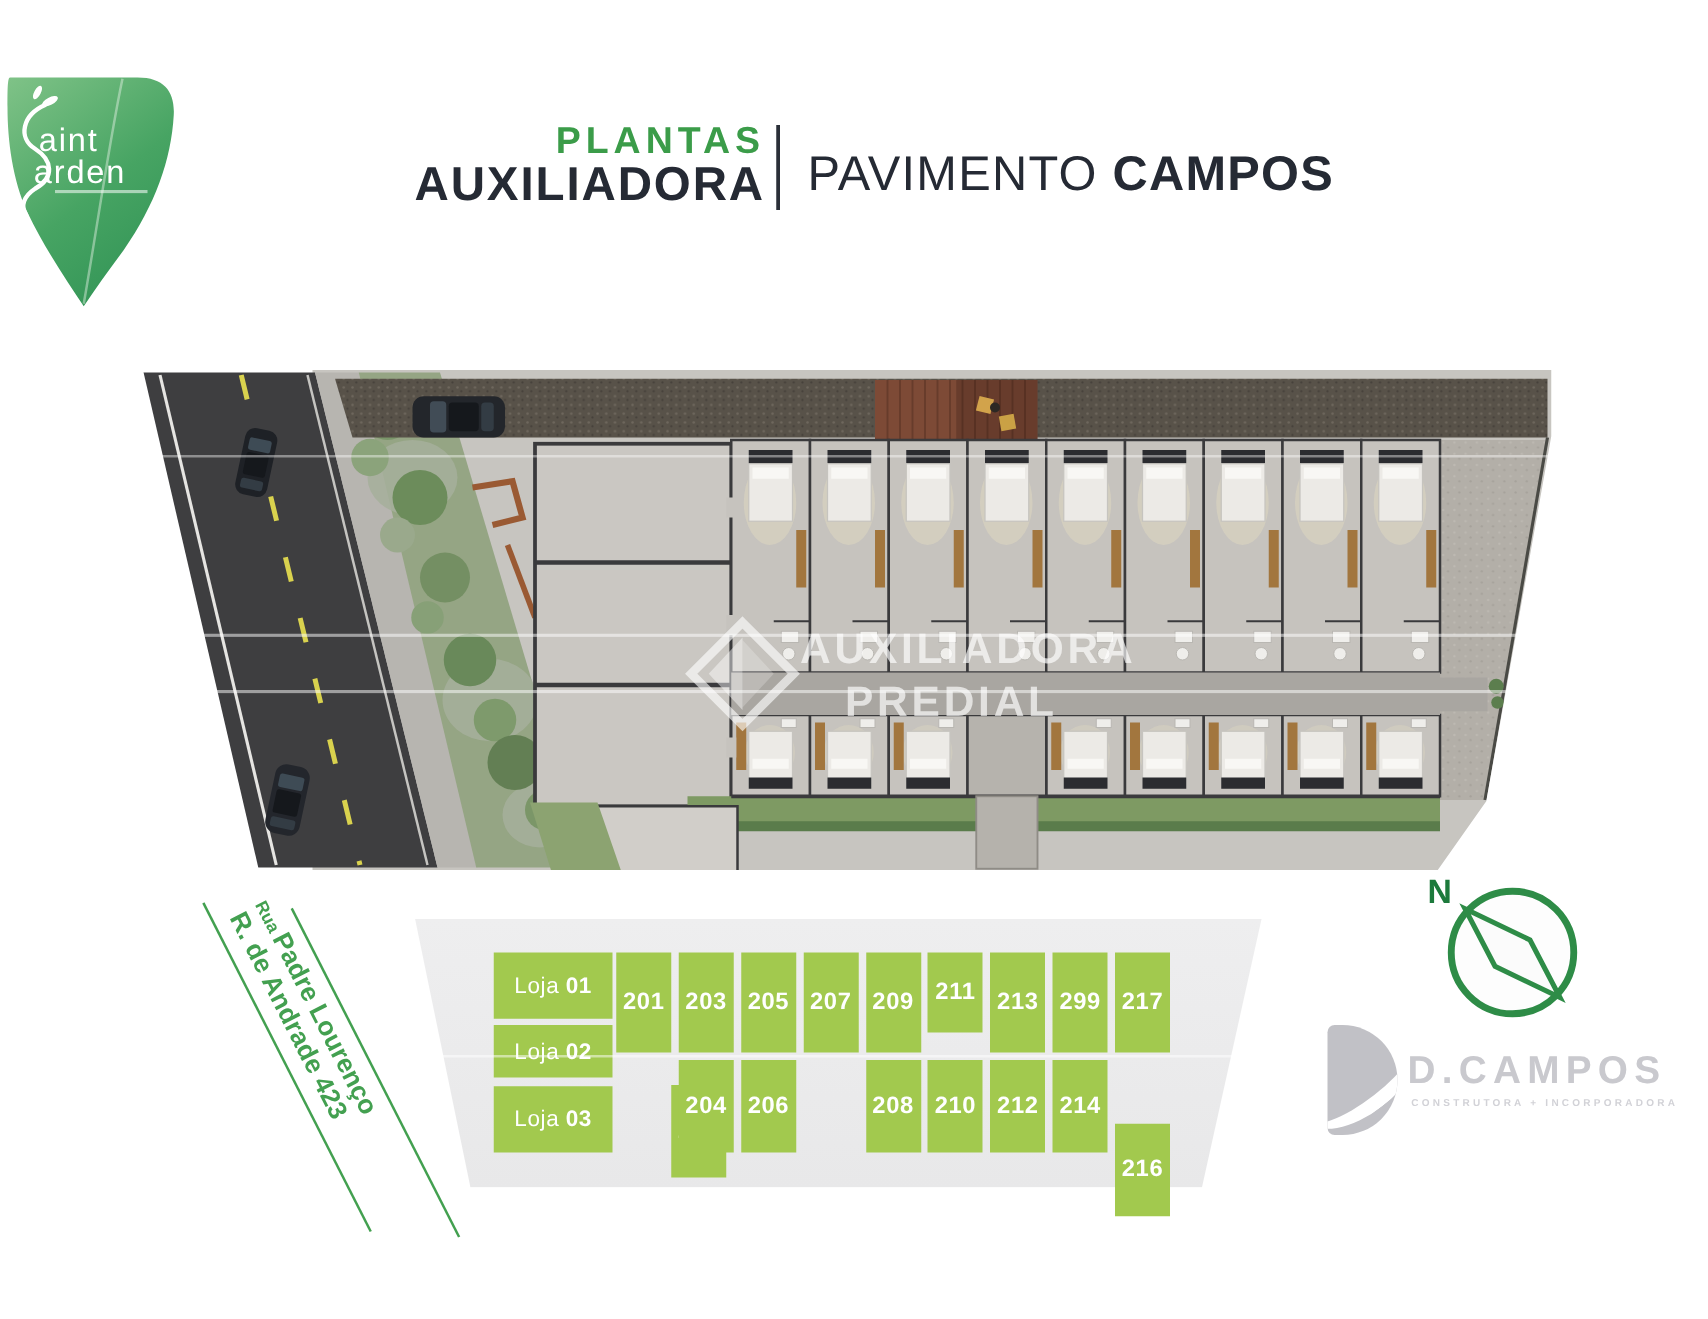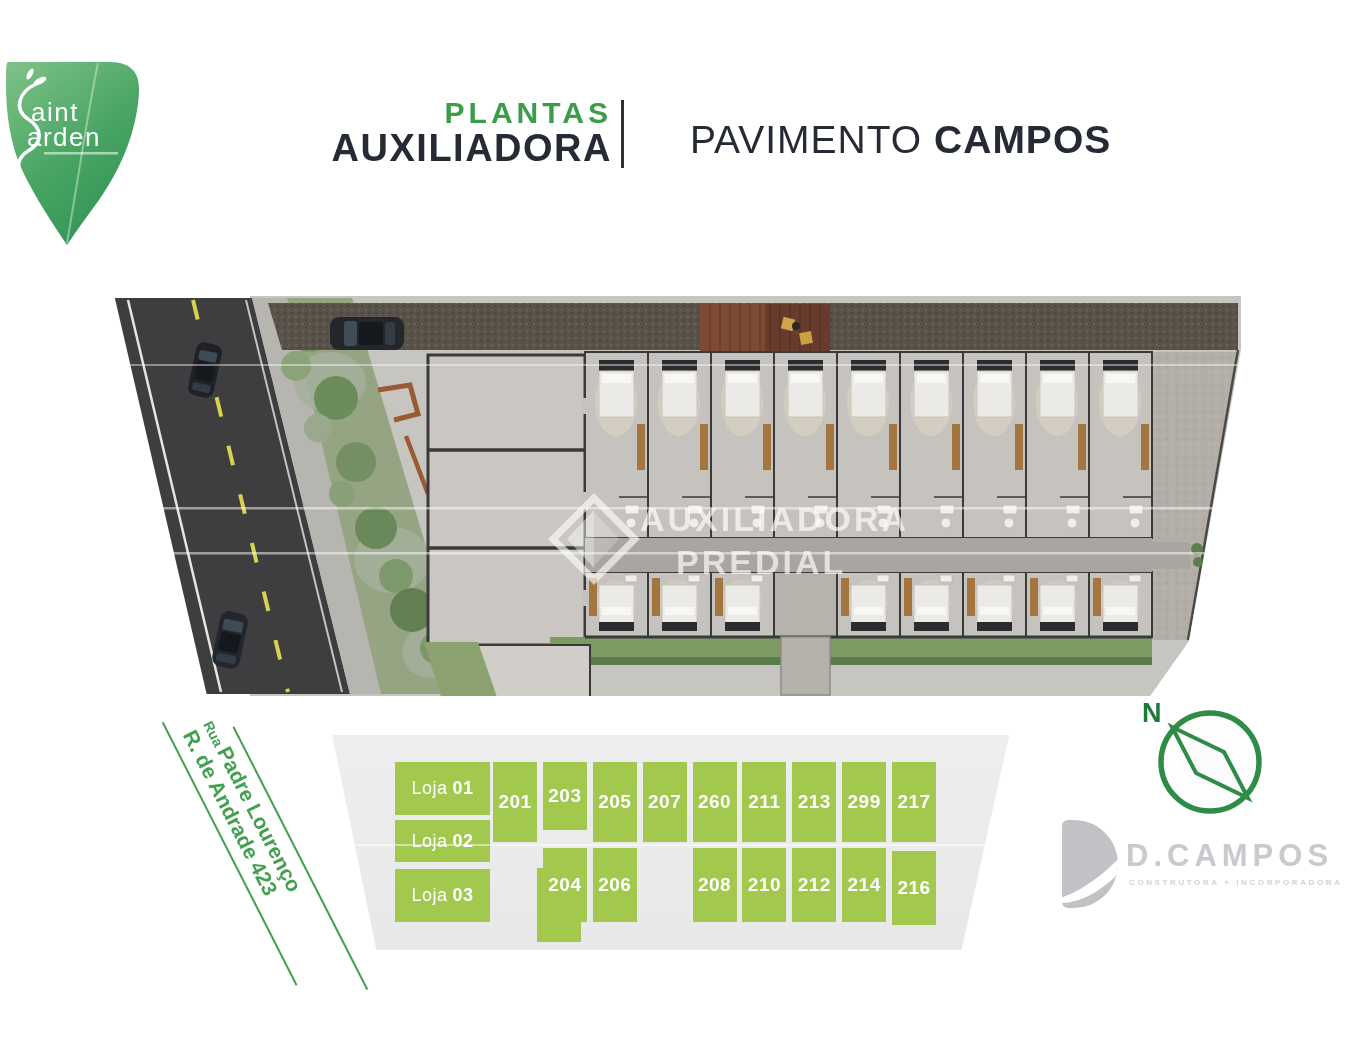--- a/index.html
+++ b/index.html
@@ -8,21 +8,21 @@
 
   
   .leaf-svg{position:absolute;left:0;top:0;z-index:6;}
   .title-plantas{position:absolute;left:285px;top:96px;width:327px;text-align:right;
      font-size:30px;font-weight:700;letter-spacing:4px;color:#3b9c49;z-index:6;}
   .title-humanizadas{position:absolute;left:285px;top:127px;width:327px;text-align:right;
      font-size:38px;font-weight:700;letter-spacing:1.5px;color:#252a34;z-index:6;}
   .title-divider{position:absolute;left:621px;top:100px;width:3px;height:68px;background:#2a2f38;z-index:6;}
   .title-right{position:absolute;left:646px;top:118px;font-size:39px;color:#252a34;
      letter-spacing:1px;z-index:6;white-space:nowrap;}
-  .title-right .reg{font-weight:400;margin-left:44px;}
+  .title-right .reg{font-weight:400;}
   .title-right .bold{font-weight:700;}
 
   
   .plan-svg{position:absolute;left:0;top:0;z-index:3;pointer-events:none;}
 
   
   .wm-line{position:absolute;color:rgba(255,255,255,0.66);font-size:34px;letter-spacing:3px;
      font-weight:700;z-index:4;pointer-events:none;white-space:nowrap;}
   .wm-1{left:640px;top:500px;}
   .wm-2{left:640px;top:543px;margin-left:36px;}
@@ -410,36 +410,36 @@
       </div>
       <div class="lg-box lg-loja" style="left: 395px; top: 820px; width: 95px; height: 42px;">
         <span>Loja</span>
         <b>02</b>
       </div>
       <div class="lg-box lg-loja" style="left: 395px; top: 869px; width: 95px; height: 53px;">
         <span>Loja</span>
         <b>03</b>
       </div>
       <div class="lg-box" style="left: 493px; top: 762px; width: 44px; height: 80px;">201</div>
-      <div class="lg-box" style="left: 542.875px; top: 762px; width: 44px; height: 68px;">203</div>
+      <div class="lg-box" style="left: 542.875px; top: 762px; width: 44px; height: 80px;">203</div>
       <div class="lg-box" style="left: 592.75px; top: 762px; width: 44px; height: 80px;">205</div>
       <div class="lg-box" style="left: 642.625px; top: 762px; width: 44px; height: 80px;">207</div>
-      <div class="lg-box" style="left: 692.5px; top: 762px; width: 44px; height: 80px;">260</div>
-      <div class="lg-box" style="left: 742.375px; top: 762px; width: 44px; height: 80px;">211</div>
+      <div class="lg-box" style="left: 692.5px; top: 762px; width: 44px; height: 80px;">209</div>
+      <div class="lg-box" style="left: 742.375px; top: 762px; width: 44px; height: 64px;">211</div>
       <div class="lg-box" style="left: 792.25px; top: 762px; width: 44px; height: 80px;">213</div>
       <div class="lg-box" style="left: 842.125px; top: 762px; width: 44px; height: 80px;">299</div>
       <div class="lg-box" style="left: 892px; top: 762px; width: 44px; height: 80px;">217</div>
       <div class="lg-box" style="left: 493px; top: 868px; width: 44px; height: 74px; margin-left: 44px;">202</div>
       <div class="lg-box" style="left: 542.875px; top: 848px; width: 44px; height: 74px;">204</div>
       <div class="lg-box" style="left: 592.75px; top: 848px; width: 44px; height: 74px;">206</div>
       <div class="lg-box" style="left: 692.5px; top: 848px; width: 44px; height: 74px;">208</div>
       <div class="lg-box" style="left: 742.375px; top: 848px; width: 44px; height: 74px;">210</div>
       <div class="lg-box" style="left: 792.25px; top: 848px; width: 44px; height: 74px;">212</div>
       <div class="lg-box" style="left: 842.125px; top: 848px; width: 44px; height: 74px;">214</div>
-      <div class="lg-box" style="left: 892px; top: 851px; width: 44px; height: 74px;">216</div>
+      <div class="lg-box" style="left: 892px; top: 899px; width: 44px; height: 74px;">216</div>
     </div>
 
   <svg class="compass-svg" width="1366" height="1055" viewBox="0 0 1366 1055">
     <circle cx="1210" cy="762" r="49" fill="#fdfdfd" stroke="#2e8c47" stroke-width="5.5"></circle>
     <path d="M1172,727 L1224,752 L1248,798 L1196,773 Z" fill="#fbfbfb" stroke="#2e8c47" stroke-width="4" stroke-linejoin="miter"></path>
     <text x="1142" y="722" font-size="27" font-weight="700" fill="#1d7a3c">N</text>
   </svg>
 
   <div class="dev-mark"></div>
   <div class="dev-name">D.CAMPOS</div>

